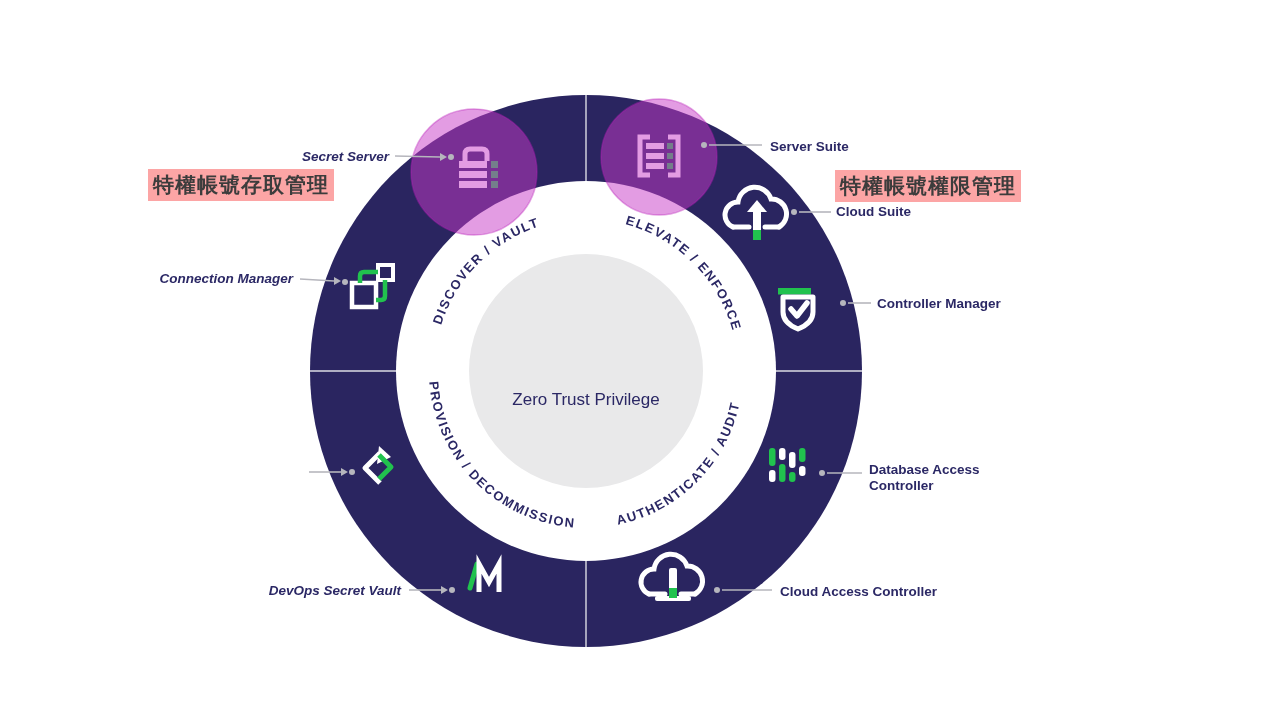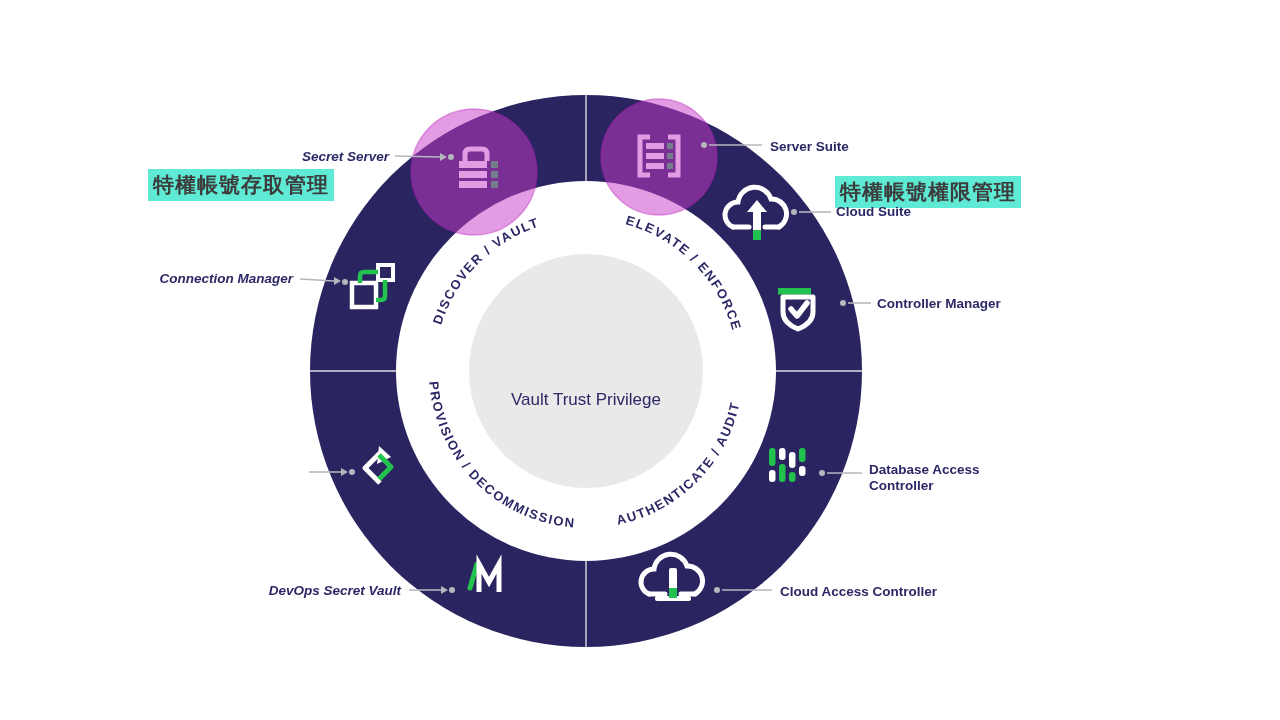--- a/index.html
+++ b/index.html
@@ -2,21 +2,21 @@
 <html><head>
 <meta charset="utf-8">
 <style>
   html,body{margin:0;padding:0;background:#fff;}
   #canvas{position:relative;width:1280px;height:720px;background:#fff;overflow:hidden;
           font-family:"Liberation Sans", sans-serif;}
   #wheel-svg{position:absolute;left:0;top:0;}
   .prod-label{position:absolute;font-size:13.5px;font-weight:700;color:#2B2865;
               line-height:1.2;white-space:nowrap;}
   .prod-label.right-align{text-align:right;font-style:italic;}
-  .hl{position:absolute;background:#5eead4;color:#3c3c3c;font-size:21px;font-weight:600;
+  .hl{position:absolute;background:#fca5a5;color:#3c3c3c;font-size:21px;font-weight:600;
       padding:2px 5px;letter-spacing:1px;white-space:nowrap;}
   .center-zh{position:absolute;left:466px;top:338px;width:240px;text-align:center;
              font-size:34px;font-weight:700;color:#2B2865;letter-spacing:2px;}
   .center-en{position:absolute;left:466px;top:390px;width:240px;text-align:center;
              font-size:17px;font-weight:400;color:#2B2865;}
   .arc-label{font-size:13px;font-weight:600;fill:#2B2865;letter-spacing:1.6px;
              font-family:"Liberation Sans", sans-serif;}
 </style>
 </head>
 <body>
@@ -163,24 +163,24 @@
       <circle cx="822" cy="473" r="3" stroke="none"></circle>
           <line x1="827" y1="473" x2="862" y2="473"></line>
     </g>
     <g>
       <circle cx="717" cy="590" r="3" stroke="none"></circle>
           <line x1="722" y1="590" x2="772" y2="590"></line>
     </g>
   </g>
 </svg>
 
-  <div class="center-en">Vault Trust Privilege</div>
+  <div class="center-en">Zero Trust Privilege</div>
 
   <div class="hl" style="left:148px;top:169px;">特權帳號存取管理</div>
-  <div class="hl" style="left:835px;top:176px;">特權帳號權限管理</div>
+  <div class="hl" style="left:835px;top:170px;">特權帳號權限管理</div>
 
   <div class="prod-label right-align" style="right:891px;top:149px;">Secret Server</div>
   <div class="prod-label" style="left:770px;top:139px;">Server Suite</div>
   <div class="prod-label" style="left:836px;top:204px;">Cloud Suite</div>
   <div class="prod-label" style="left:877px;top:296px;">Controller Manager</div>
   <div class="prod-label" style="left:869px;top:462px;">
     <div>Database Access</div>
     <div>Controller</div>
   </div>
   <div class="prod-label" style="left:780px;top:584px;text-align:right;">Cloud Access Controller</div>

